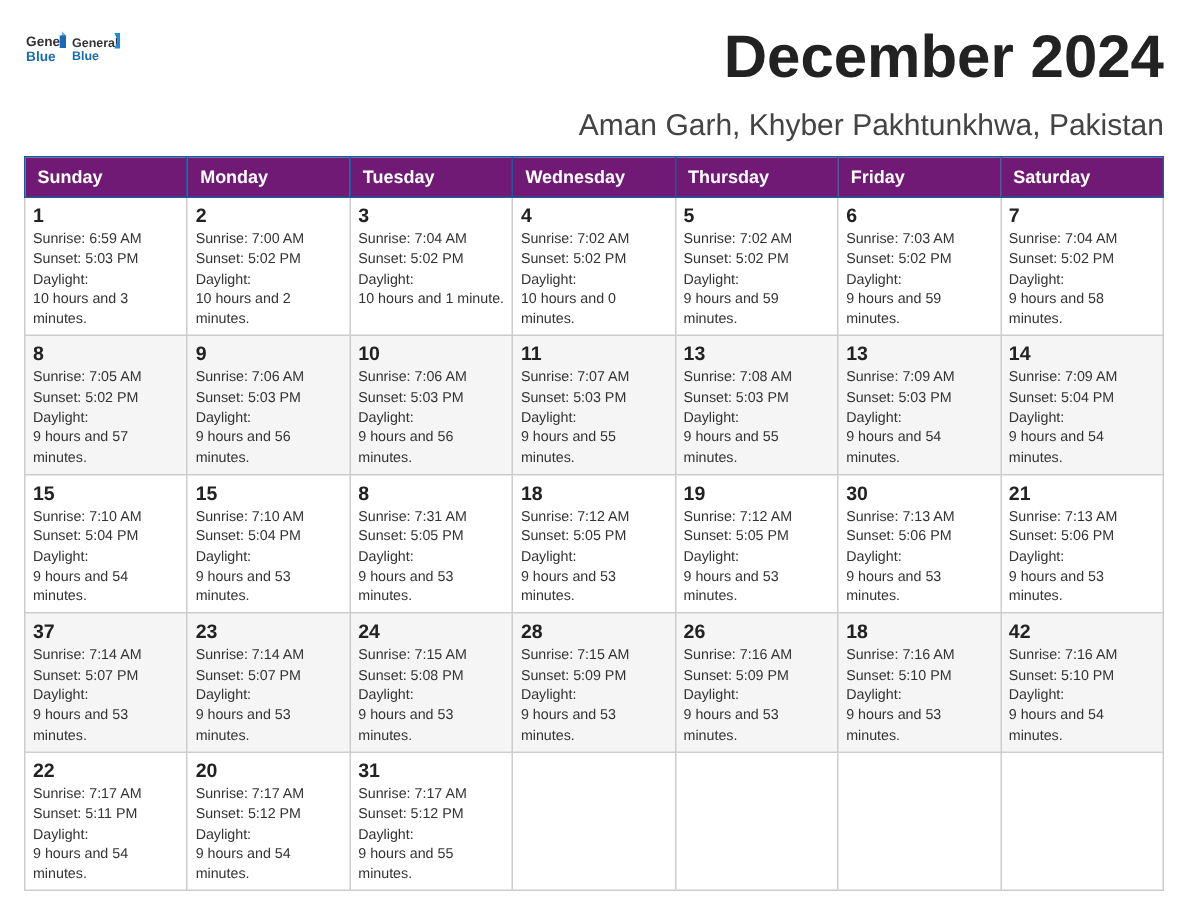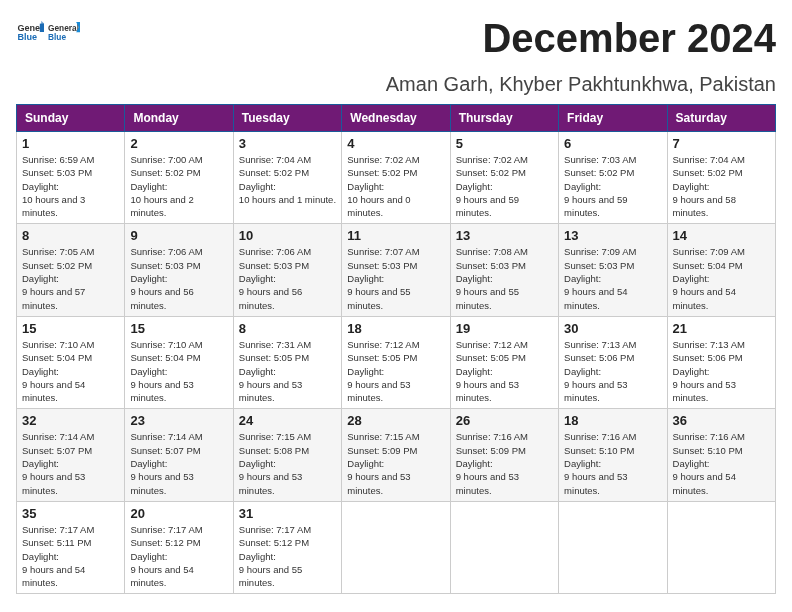--- a/index.html
+++ b/index.html
@@ -293,21 +293,21 @@
         <span class="day-number">21</span>
         <div class="day-info">
           <span>Sunrise: 7:13 AM</span><br>
           <span>Sunset: 5:06 PM</span><br>
           <span>Daylight: <br>9 hours and 53 minutes.</span>
         </div>
       </td>
       </tr>
       <tr>
         <td>
-        <span class="day-number">32</span>
+        <span class="day-number">37</span>
         <div class="day-info">
           <span>Sunrise: 7:14 AM</span><br>
           <span>Sunset: 5:07 PM</span><br>
           <span>Daylight: <br>9 hours and 53 minutes.</span>
         </div>
       </td>
         <td>
         <span class="day-number">23</span>
         <div class="day-info">
           <span>Sunrise: 7:14 AM</span><br>
@@ -341,31 +341,31 @@
       </td>
         <td>
         <span class="day-number">18</span>
         <div class="day-info">
           <span>Sunrise: 7:16 AM</span><br>
           <span>Sunset: 5:10 PM</span><br>
           <span>Daylight: <br>9 hours and 53 minutes.</span>
         </div>
       </td>
         <td>
-        <span class="day-number">36</span>
+        <span class="day-number">42</span>
         <div class="day-info">
           <span>Sunrise: 7:16 AM</span><br>
           <span>Sunset: 5:10 PM</span><br>
           <span>Daylight: <br>9 hours and 54 minutes.</span>
         </div>
       </td>
       </tr>
       <tr class="last-row">
         <td>
-        <span class="day-number">35</span>
+        <span class="day-number">22</span>
         <div class="day-info">
           <span>Sunrise: 7:17 AM</span><br>
           <span>Sunset: 5:11 PM</span><br>
           <span>Daylight: <br>9 hours and 54 minutes.</span>
         </div>
       </td>
         <td>
         <span class="day-number">20</span>
         <div class="day-info">
           <span>Sunrise: 7:17 AM</span><br>

